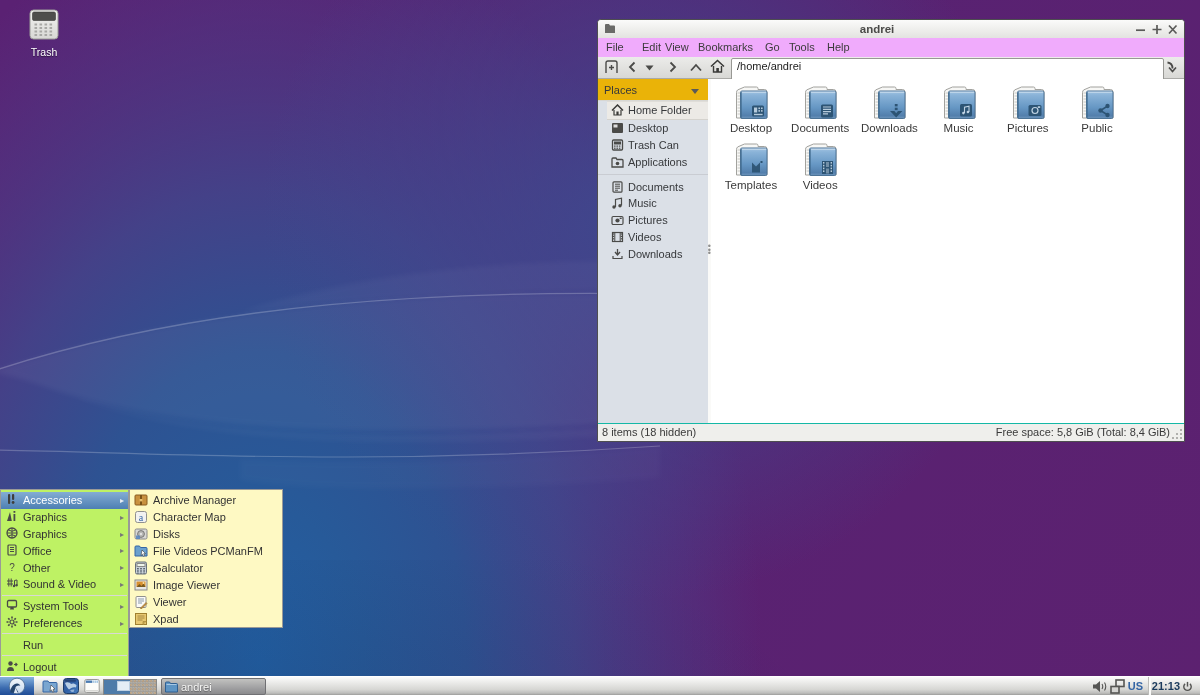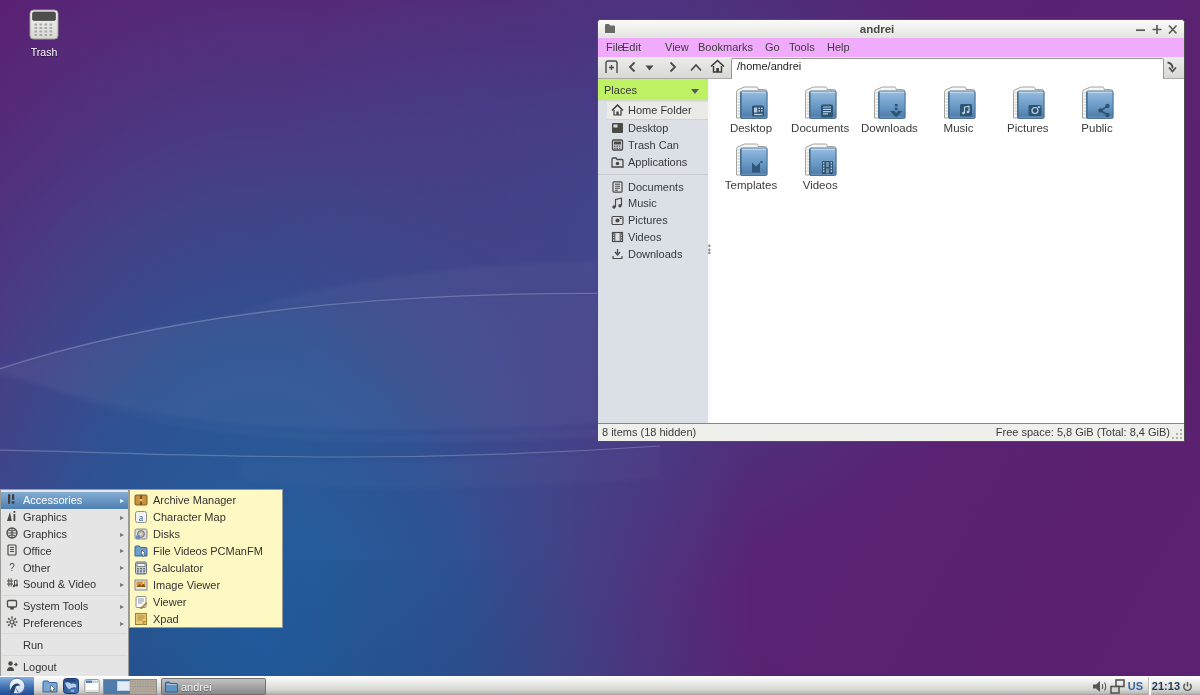--- a/index.html
+++ b/index.html
@@ -17,31 +17,31 @@
  position:relative;}
 #titlebar .ttl{position:absolute;left:0;right:28px;top:3px;text-align:center;
  font-size:11.5px;font-weight:bold;color:#4a4a48;}
 #menubar{height:19px;background:#f0abfc;font-size:11px;color:#3c3c3c;position:relative;}
 #menubar span{position:absolute;top:3px;}
 #toolbar{height:21px;background:linear-gradient(#ececea,#d8d8d5);border-bottom:1px solid #aaaaa7;position:relative;}
 #addr{position:absolute;left:133px;top:1px;width:426px;height:16px;background:#fff;
  border:1px solid #989894;border-radius:2px;font-size:11px;color:#222;padding:1px 0 8px 5px;}
 #cont{position:absolute;left:0;top:59px;right:0;bottom:17px;display:flex;}
 #sidebar{width:110px;background:#dbe0e7;border-right:3px solid #fafaf8;position:relative;font-size:11px;color:#36383b;}
-#places-h{height:21px;background:#bef264;border-bottom:1px solid #d7d7d4;position:relative;}
+#places-h{height:21px;background:#eab308;border-bottom:1px solid #d7d7d4;position:relative;}
 .srow{height:16.8px;display:flex;align-items:center;padding-left:4px;margin-left:9px;}
 .srow .si{width:13px;height:12px;margin-right:4px;flex:none;}
 #mainarea{flex:1;background:#fff;position:relative;}
 .fitem{position:absolute;width:66px;text-align:center;font-size:11.5px;color:#3a3a3a;}
 .fitem svg{display:block;margin:0 auto;}
 .fitem .lbl{margin-top:1px;}
 #statusbar{position:absolute;left:0;right:0;bottom:0;height:17px;background:#efefec;
  border-top:1px solid #14b8a6;font-size:11px;color:#3a3a3a;}
 
-#menu1{left:0;top:489px;width:129px;height:188px;z-index:4;background:#e5e5e5;
+#menu1{left:0;top:489px;width:129px;height:188px;z-index:4;background:#bef264;
  border:1px solid #9a9a97;box-sizing:border-box;font-size:11px;color:#333;}
 .mrow{height:16.8px;display:flex;align-items:center;position:relative;}
 .mrow .mi{width:13px;margin:0 5px 0 4px;text-align:center;flex:none;}
 .mrow .arr{position:absolute;right:4px;color:#777;font-size:8px;top:4px;}
 .mrow.hl{background:linear-gradient(#84add3,#4d7fb3);color:#fff;}
 .mrow.hl .arr{color:#e8eef4;}
 .msep{height:1px;background:#d8d8d5;margin:2px 1px;}
 #menu2{left:129px;top:489px;width:154px;height:139px;z-index:4;background:#fef9c3;
  border:1px solid #9a9a97;box-sizing:border-box;font-size:11px;color:#333;}
 .m2row{height:16.9px;display:flex;align-items:center;}
@@ -142,21 +142,21 @@
   <svg style="position:absolute;right:6px;top:4px" width="43" height="11" viewBox="0 0 43 11">
    <g stroke="#5a5a58" stroke-width="1.7" fill="none">
     <path d="M1,6.2 h9"></path>
     <path d="M22,1 V10 M17.5,5.5 h9"></path>
     <path d="M34,1.5 L41.5,9.5 M41.5,1.5 L34,9.5"></path>
    </g>
   </svg>
  </div>
  <div id="menubar">
   <span style="left:8px;">File</span>
-  <span style="left:24px;">Edit</span>
+  <span style="left:44px;">Edit</span>
   <span style="left:67px;">View</span>
   <span style="left:100px;">Bookmarks</span>
   <span style="left:167px;">Go</span>
   <span style="left:191px;">Tools</span>
   <span style="left:229px;">Help</span>
  </div>
  <div id="toolbar">
   <svg style="position:absolute;left:6px;top:3px" width="15" height="14" viewBox="0 0 15 14">
    <path d="M2,13 V3 q0,-2 2,-2 h7 q2,0 2,2 v10" fill="none" stroke="#4a4a48" stroke-width="1.4"></path>
    <path d="M7.5,5 v5 M5,7.5 h5" stroke="#4a4a48" stroke-width="1.4"></path>

